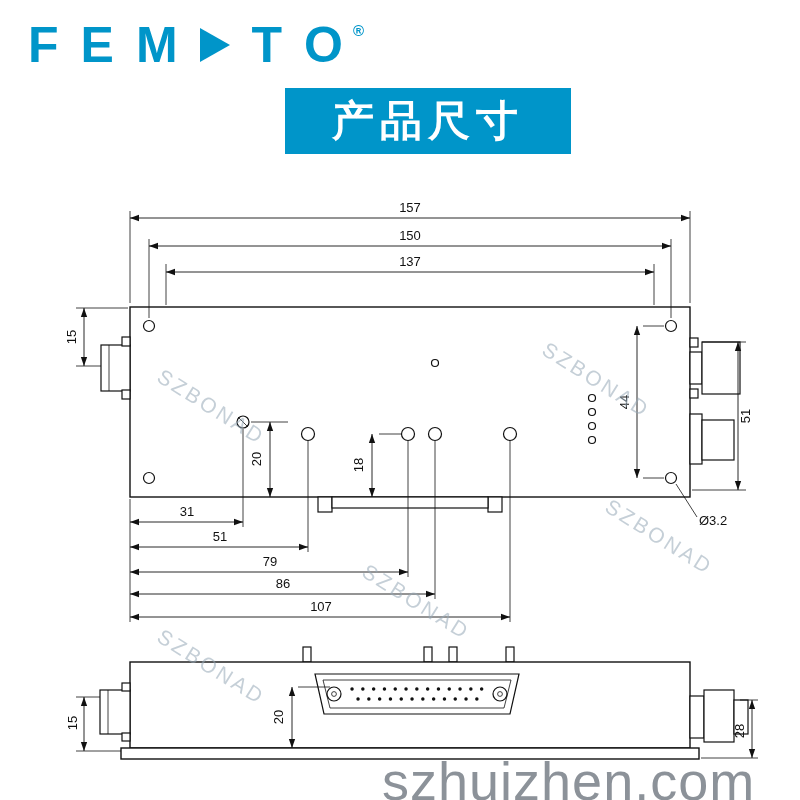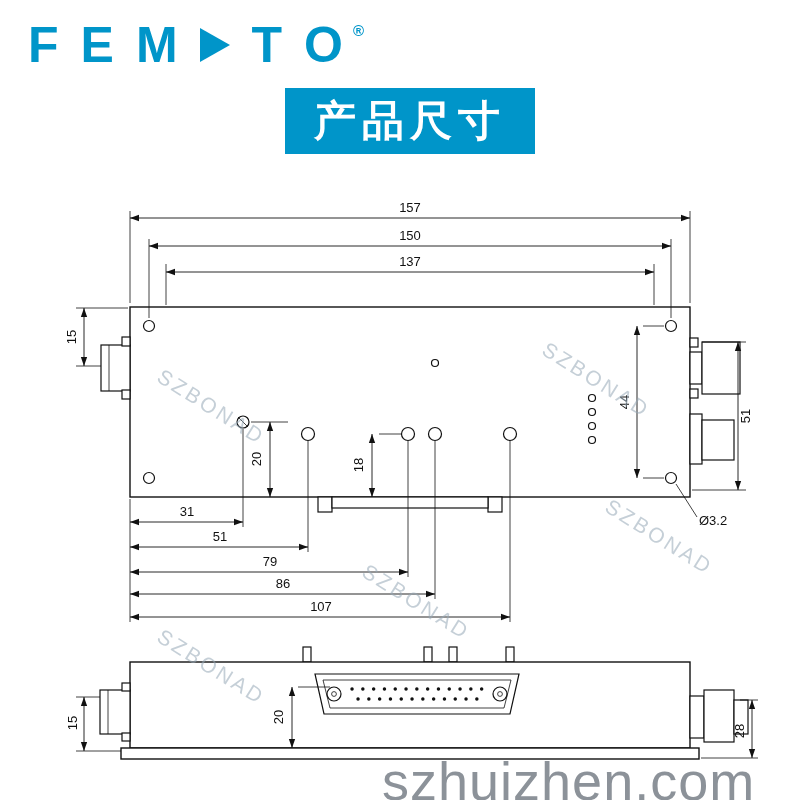--- a/index.html
+++ b/index.html
@@ -5,21 +5,21 @@
   html,body{margin:0;padding:0;background:#fff;}
   .page{position:relative;width:800px;height:800px;background:#fff;overflow:hidden;
         font-family:"Liberation Sans",sans-serif;}
   
   .logo{position:absolute;left:28px;top:20px;display:flex;align-items:center;z-index:3;}
   .logo .lt{font-size:50px;font-weight:bold;color:#0095c9;margin-right:22px;line-height:1;}
   .logo .tri{width:0;height:0;border-top:17px solid transparent;border-bottom:17px solid transparent;
              border-left:30px solid #0095c9;margin-right:22px;}
   .logo .reg{font-size:15px;font-weight:bold;color:#0095c9;align-self:flex-start;margin-left:-12px;margin-top:2px;}
   
-  .banner{position:absolute;left:285px;top:88px;width:250px;height:66px;background:#0095c9;
+  .banner{position:absolute;left:285px;top:88px;width:286px;height:66px;background:#0095c9;
           display:flex;align-items:center;justify-content:center;z-index:3;}
   .banner span{color:#fff;font-size:42px;font-weight:bold;letter-spacing:6px;}
   
   .model{position:absolute;left:62px;top:160px;font-size:23px;color:#111;z-index:3;}
   
   svg.draw{position:absolute;left:0;top:0;z-index:1;}
   .ol{fill:#fff;stroke:#111;stroke-width:1.4;}
   .hl{fill:#fff;stroke:#111;stroke-width:1.2;}
   .th{fill:none;stroke:#111;stroke-width:0.8;}
   .dim{fill:none;stroke:#111;stroke-width:0.9;marker-start:url(#ar);marker-end:url(#ar);}

